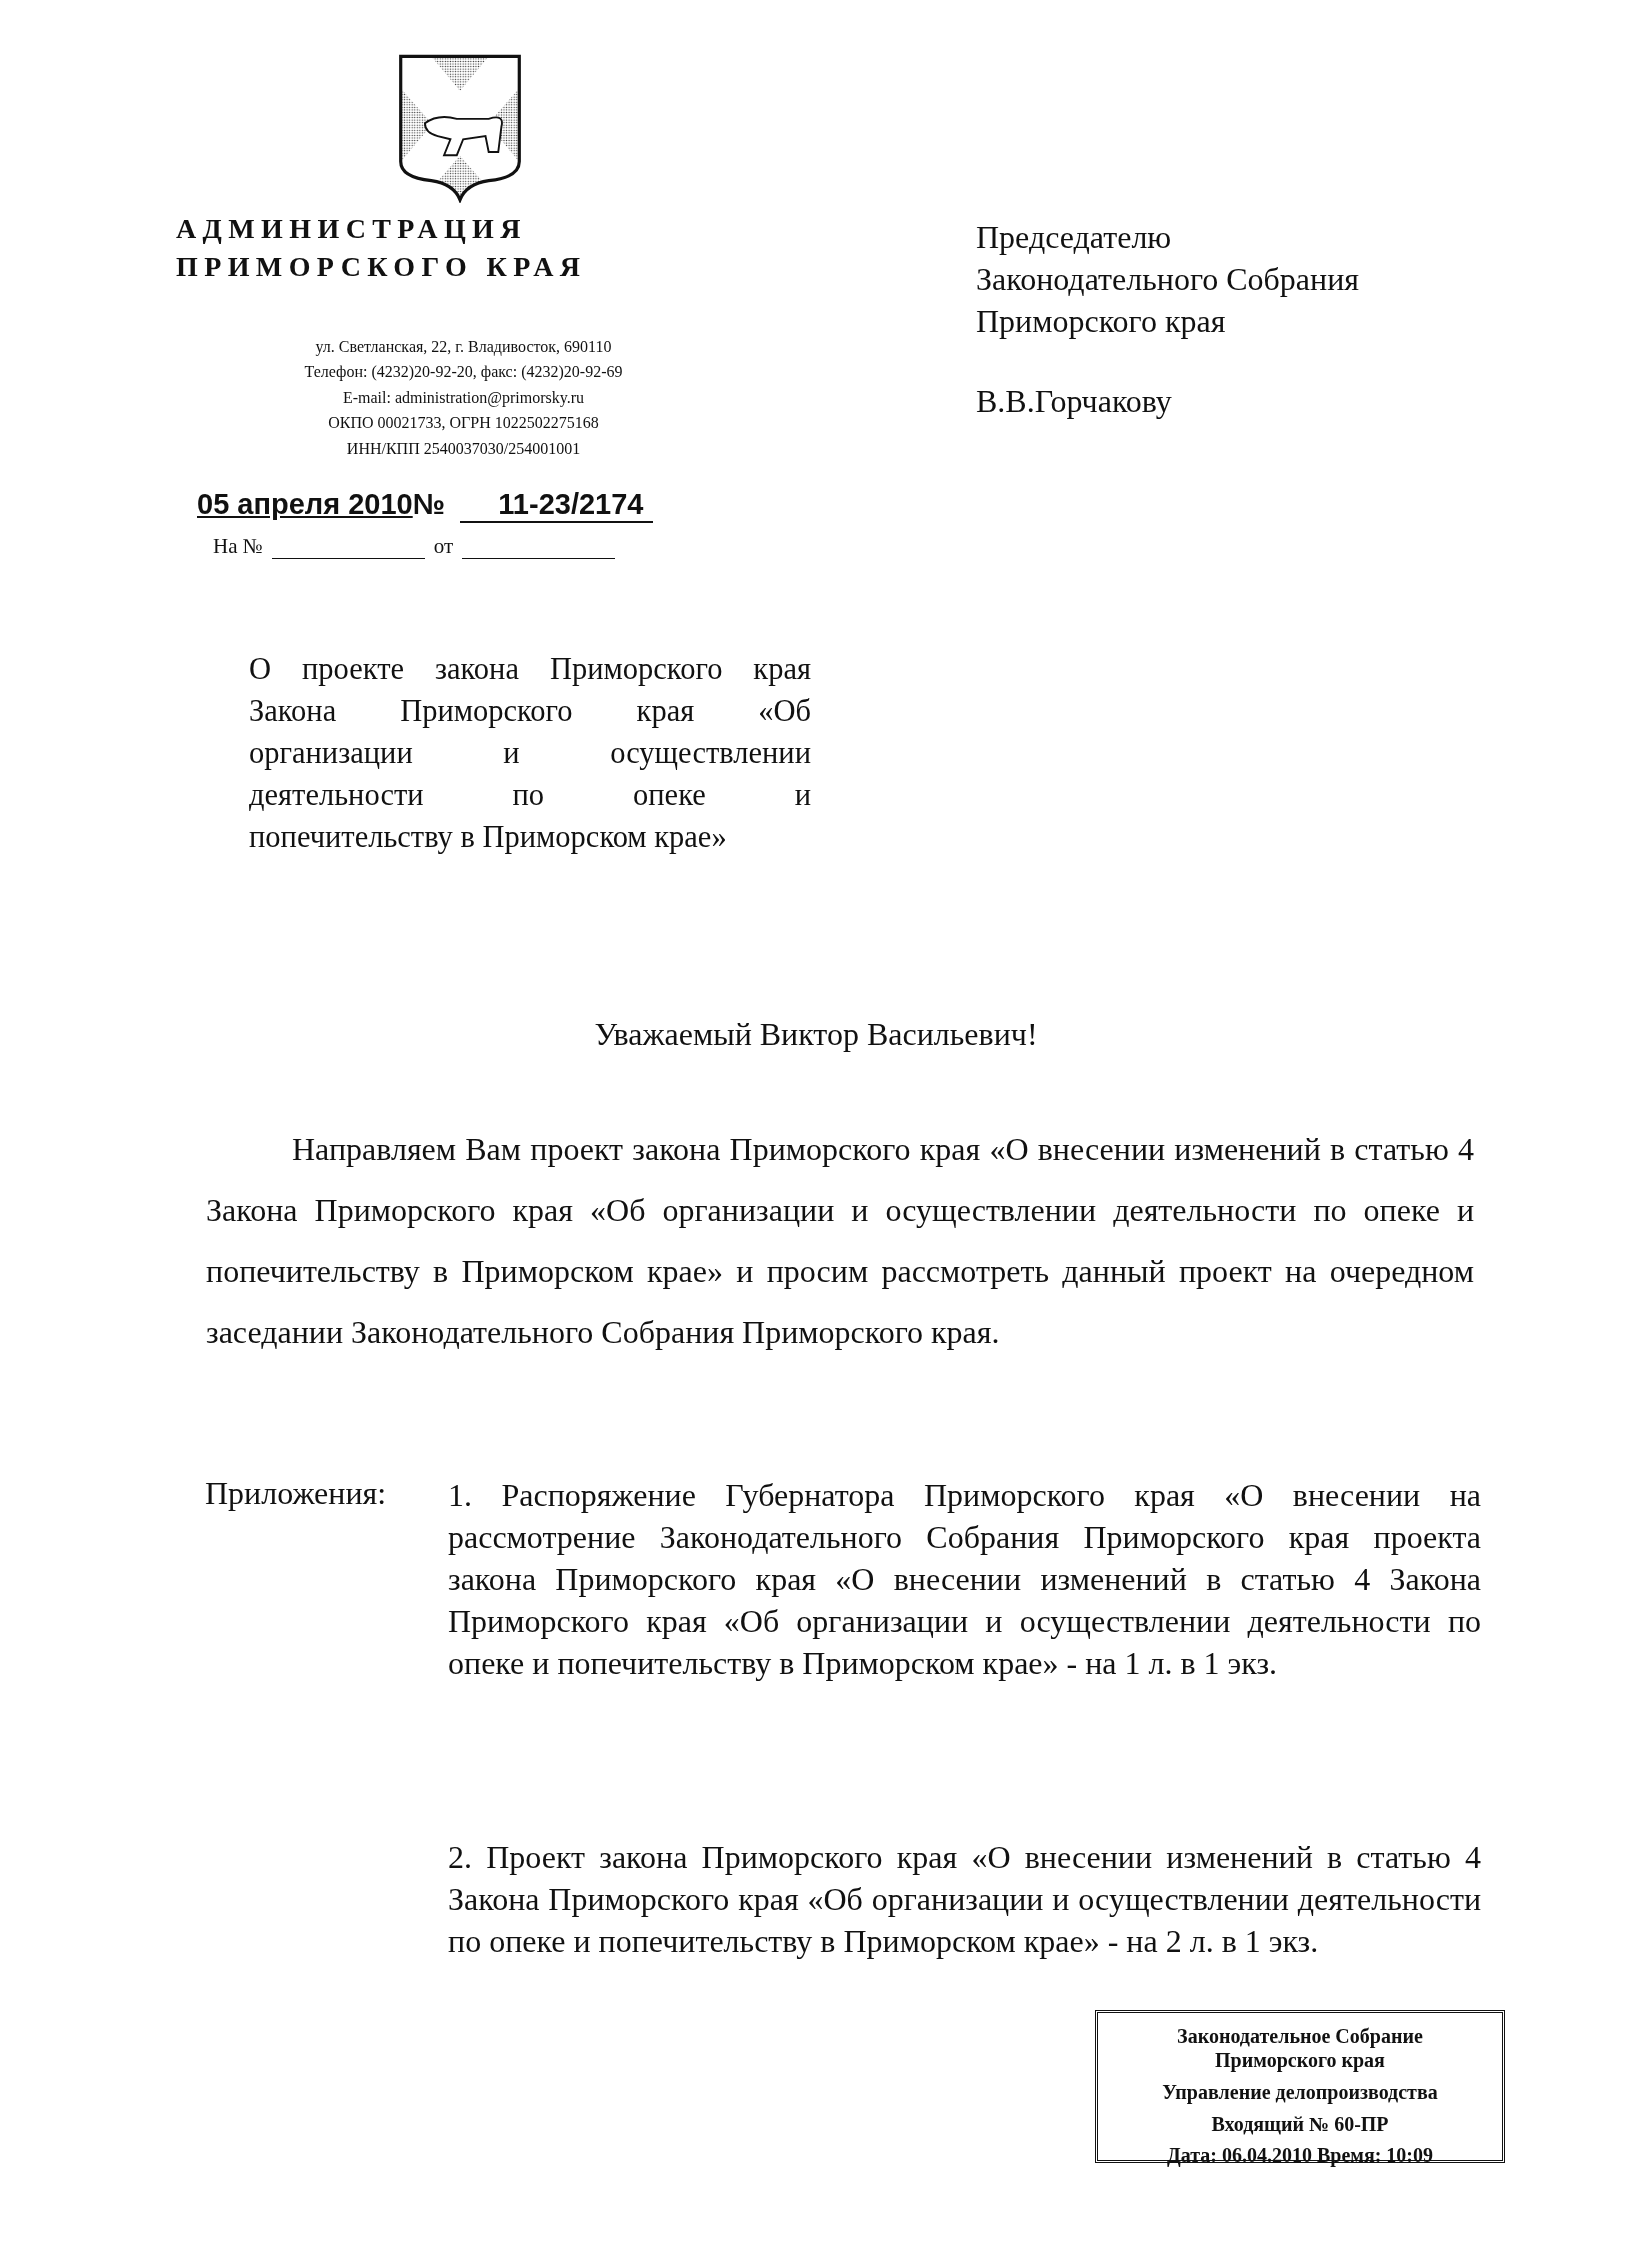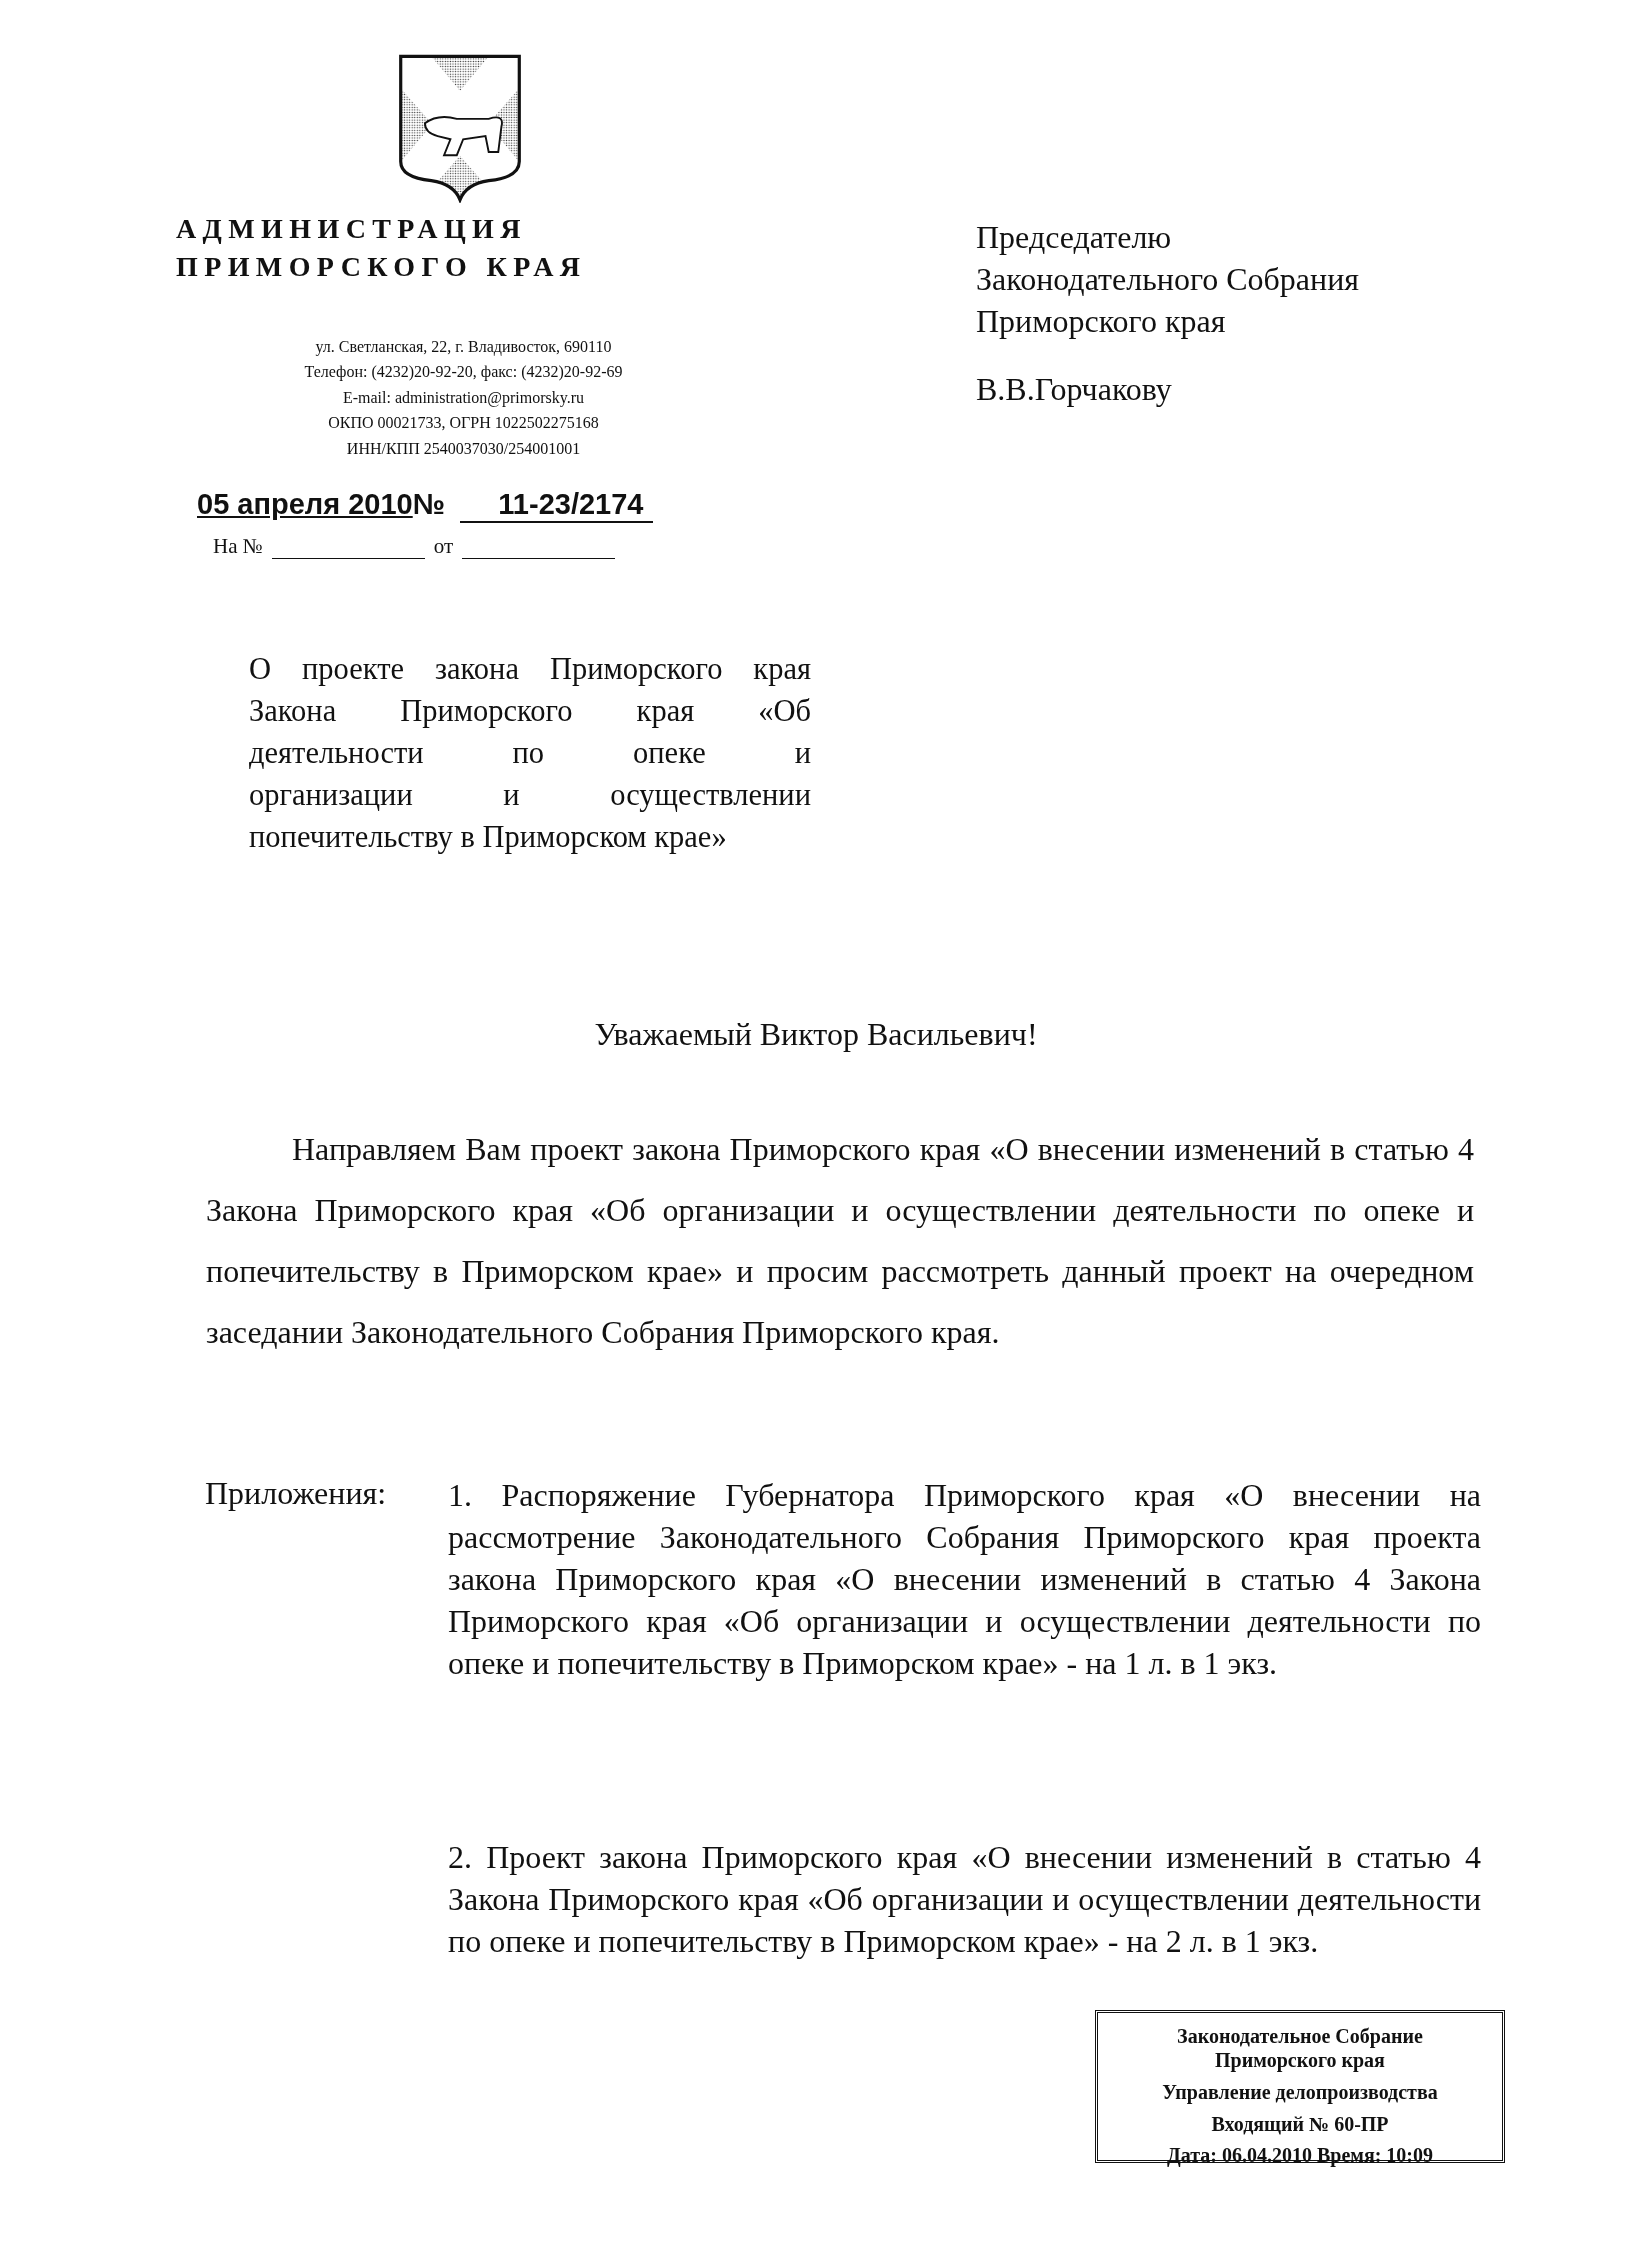--- a/index.html
+++ b/index.html
@@ -13,21 +13,21 @@
               font-size: 16px; line-height: 25.4px; }
   .regline { left: 197px; top: 488px; font-family: "Liberation Sans", "DejaVu Sans", sans-serif;
              font-weight: bold; font-size: 29px; }
   .regline .u { text-decoration: underline; }
   .regline .num { display:inline-block; border-bottom: 2.5px solid #111; margin-left: 15.3px;
                   padding: 0 9px 0 38px; }
   .refline { left: 213px; top: 534px; font-size: 21px; }
   .refline .blank { display:inline-block; border-bottom: 1.9px solid #111; width: 153px;
                     height: 19px; margin: 0 9px; vertical-align: bottom; }
   .recipient { left: 976px; top: 216px; font-size: 32px; line-height: 42px; }
-  .recipient .name { margin-top: 26px; }
+  .recipient .name { margin-top: 38px; }
   .subject { left: 213px; top: 648px; width: 598px; font-size: 30.5px; line-height: 42px;
              text-align: justify; }
   .subject div { text-align: justify; text-align-last: justify; margin-left: 36px; }
   .subject div:last-child { text-align-last: left; }
   .greeting { left: 0; top: 1016px; width: 1632px; text-align: center; font-size: 32px; }
   .body-text { left: 206px; top: 1119px; width: 1268px; font-size: 32px; line-height: 61px;
                text-align: justify; text-indent: 86px; }
   .attach-label { left: 205px; top: 1475px; font-size: 32px; }
   .attach-item { left: 448px; width: 1033px; font-size: 32px; line-height: 42px; text-align: justify; }
   .attach-item.a1 { top: 1474px; }
@@ -85,22 +85,22 @@
 <div class="abs recipient">
   <div>Председателю</div>
   <div>Законодательного Собрания</div>
   <div>Приморского края</div>
   <div class="name">В.В.Горчакову</div>
 </div>
 
 <div class="abs subject">
   <div>О проекте закона Приморского края</div>
   <div>Закона Приморского края «Об</div>
+  <div>организации и осуществлении</div>
   <div>деятельности по опеке и</div>
-  <div>организации и осуществлении</div>
   <div>попечительству в Приморском крае»</div>
 </div>
 
 <div class="abs greeting">Уважаемый Виктор Васильевич!</div>
 
 <div class="abs body-text">Направляем Вам проект закона Приморского края «О внесении изменений в статью 4 Закона Приморского края «Об организации и осуществлении деятельности по опеке и попечительству в Приморском крае» и просим рассмотреть данный проект на очередном заседании Законодательного Собрания Приморского края.</div>
 
 <div class="abs attach-label">Приложения:</div>
 <div class="abs attach-item a1">1. Распоряжение Губернатора Приморского края «О внесении на рассмотрение Законодательного Собрания Приморского края проекта закона Приморского края «О внесении изменений в статью 4 Закона Приморского края «Об организации и осуществлении деятельности по опеке и попечительству в Приморском крае» - на 1 л. в 1 экз.</div>
 <div class="abs attach-item a2">2. Проект закона Приморского края «О внесении изменений в статью 4 Закона Приморского края «Об организации и осуществлении деятельности по опеке и попечительству в Приморском крае» - на 2 л. в 1 экз.</div>

